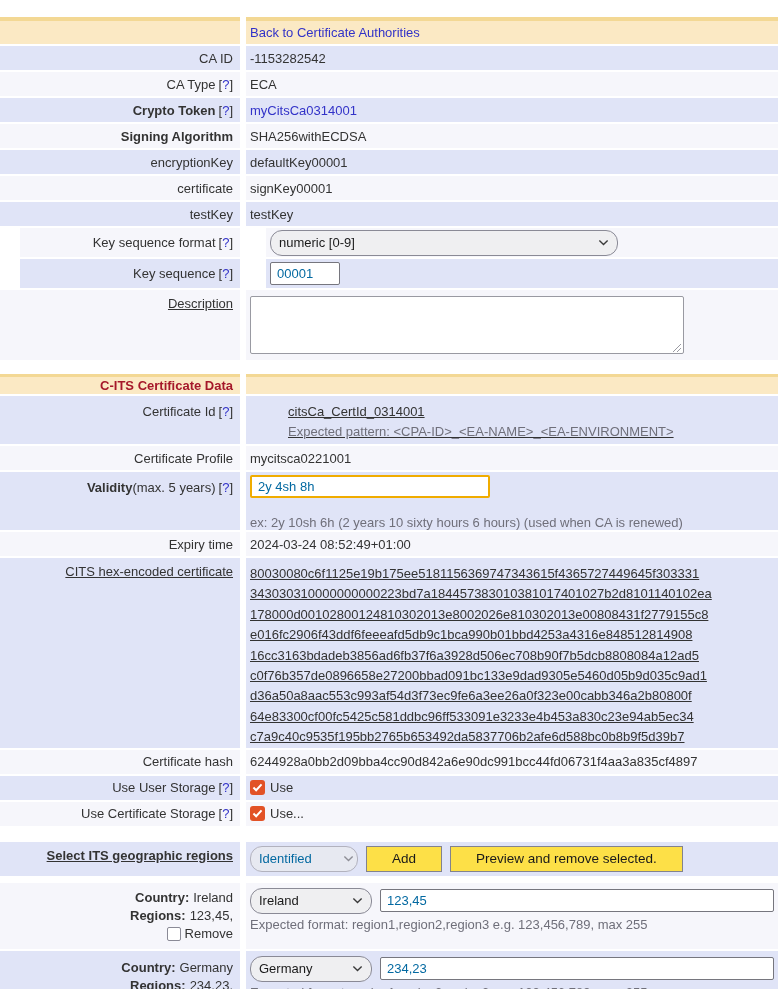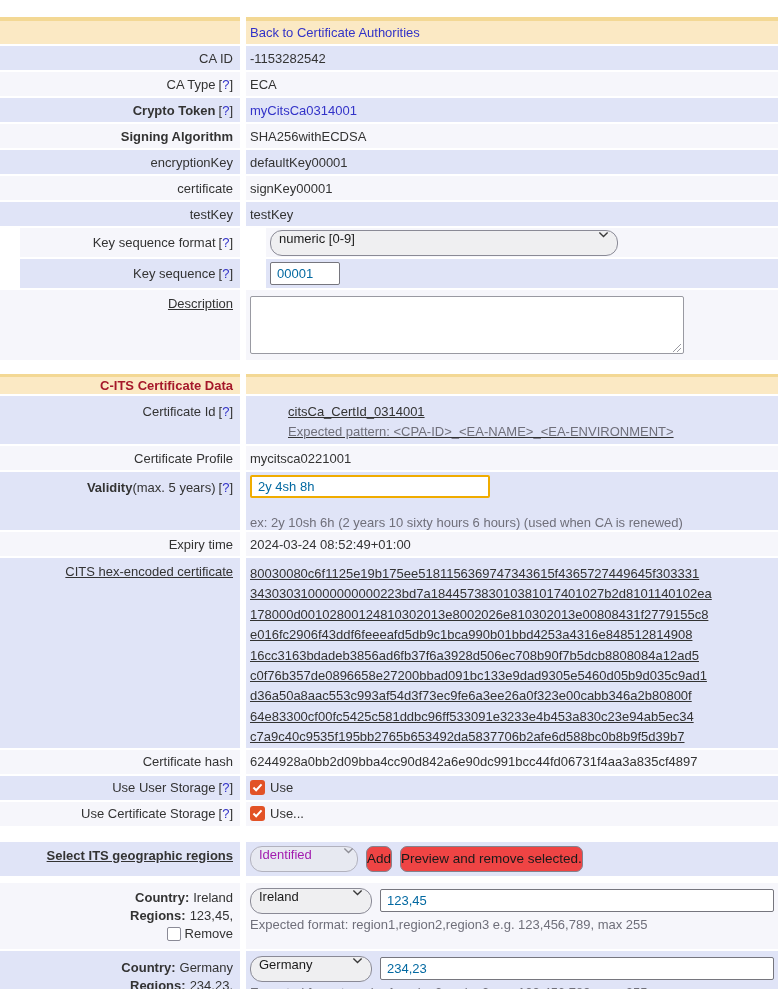--- a/index.html
+++ b/index.html
@@ -42,26 +42,26 @@
   a.link{color:#3232C8;text-decoration:none;cursor:pointer;}
   .help{margin-left:3px;white-space:nowrap;}
   .help .brk{color:#333333;}
   .help a.q{color:#3232C8;text-decoration:none;cursor:pointer;}
   .hint{color:#6F6F7A;}
   .colstack{display:flex;flex-direction:column;justify-content:flex-start;}
   .line{line-height:20px;margin-left:38px;}
   .hexline{line-height:20.4px;}
   
   .select{
-    display:inline-flex;align-items:flex-start;justify-content:space-between;
+    display:inline-flex;align-items:center;justify-content:space-between;
     background:#EFEFF1;border:1px solid #8A8A96;border-radius:12px;
     height:26px;padding:0 8px;box-sizing:border-box;cursor:pointer;color:#1a1a1a;
   }
   .select .chev{width:11px;height:7px;flex:0 0 auto;margin-left:8px;}
-  .select.disabled{background:#E7E9F1;border-color:#B2B2BE;color:#a21caf;cursor:default;gap:23px;}
+  .select.disabled{background:#E7E9F1;border-color:#B2B2BE;color:#0369a1;cursor:default;gap:23px;}
   .w-format{width:348px;}
   .w-country{width:122px;}
   .w-ident{width:108px;}
   
   input.txt{
     box-sizing:border-box;height:23px;border:1px solid #76767E;border-radius:2px;
     padding:2px 6px;font:13px "Liberation Sans","DejaVu Sans",sans-serif;color:#0369a1;background:#fff;
   }
   .w-keyseq{width:70px;}
   .w-validity{width:240px;height:25px;border:2px solid #F0AC00 !important;border-radius:3px;}
@@ -74,22 +74,22 @@
   }
   .resize-hatch{
     position:absolute;right:3px;bottom:5px;width:10px;height:10px;
     background:repeating-linear-gradient(135deg,transparent 0 2px,#9a9aa2 2px 3px);
     clip-path:polygon(100% 0,100% 100%,0 100%);
     cursor:nwse-resize;
   }
   
   button.btn{
     font:13.5px "Liberation Sans","DejaVu Sans",sans-serif;color:#1a1a1a;
-    background:#ef4444;border:1px solid #82828E;border-radius:7px;
-    height:26px;padding:0 0;cursor:pointer;
+    background:#fde047;border:1px solid #82828E;border-radius:0;
+    height:26px;padding:0 25px;cursor:pointer;
   }
   
   .cb{
     display:inline-flex;align-items:center;justify-content:center;
     width:15px;height:15px;border-radius:3px;box-sizing:border-box;cursor:pointer;flex:0 0 auto;
   }
   .cb.checked{background:#E25226;}
   .cb.checked svg{width:11px;height:9px;}
   .cb.un{background:#ffffff;border:1px solid #8A8A96;width:14px;height:14px;border-radius:2px;}
   .cbrow{display:flex;align-items:center;gap:5px;}

